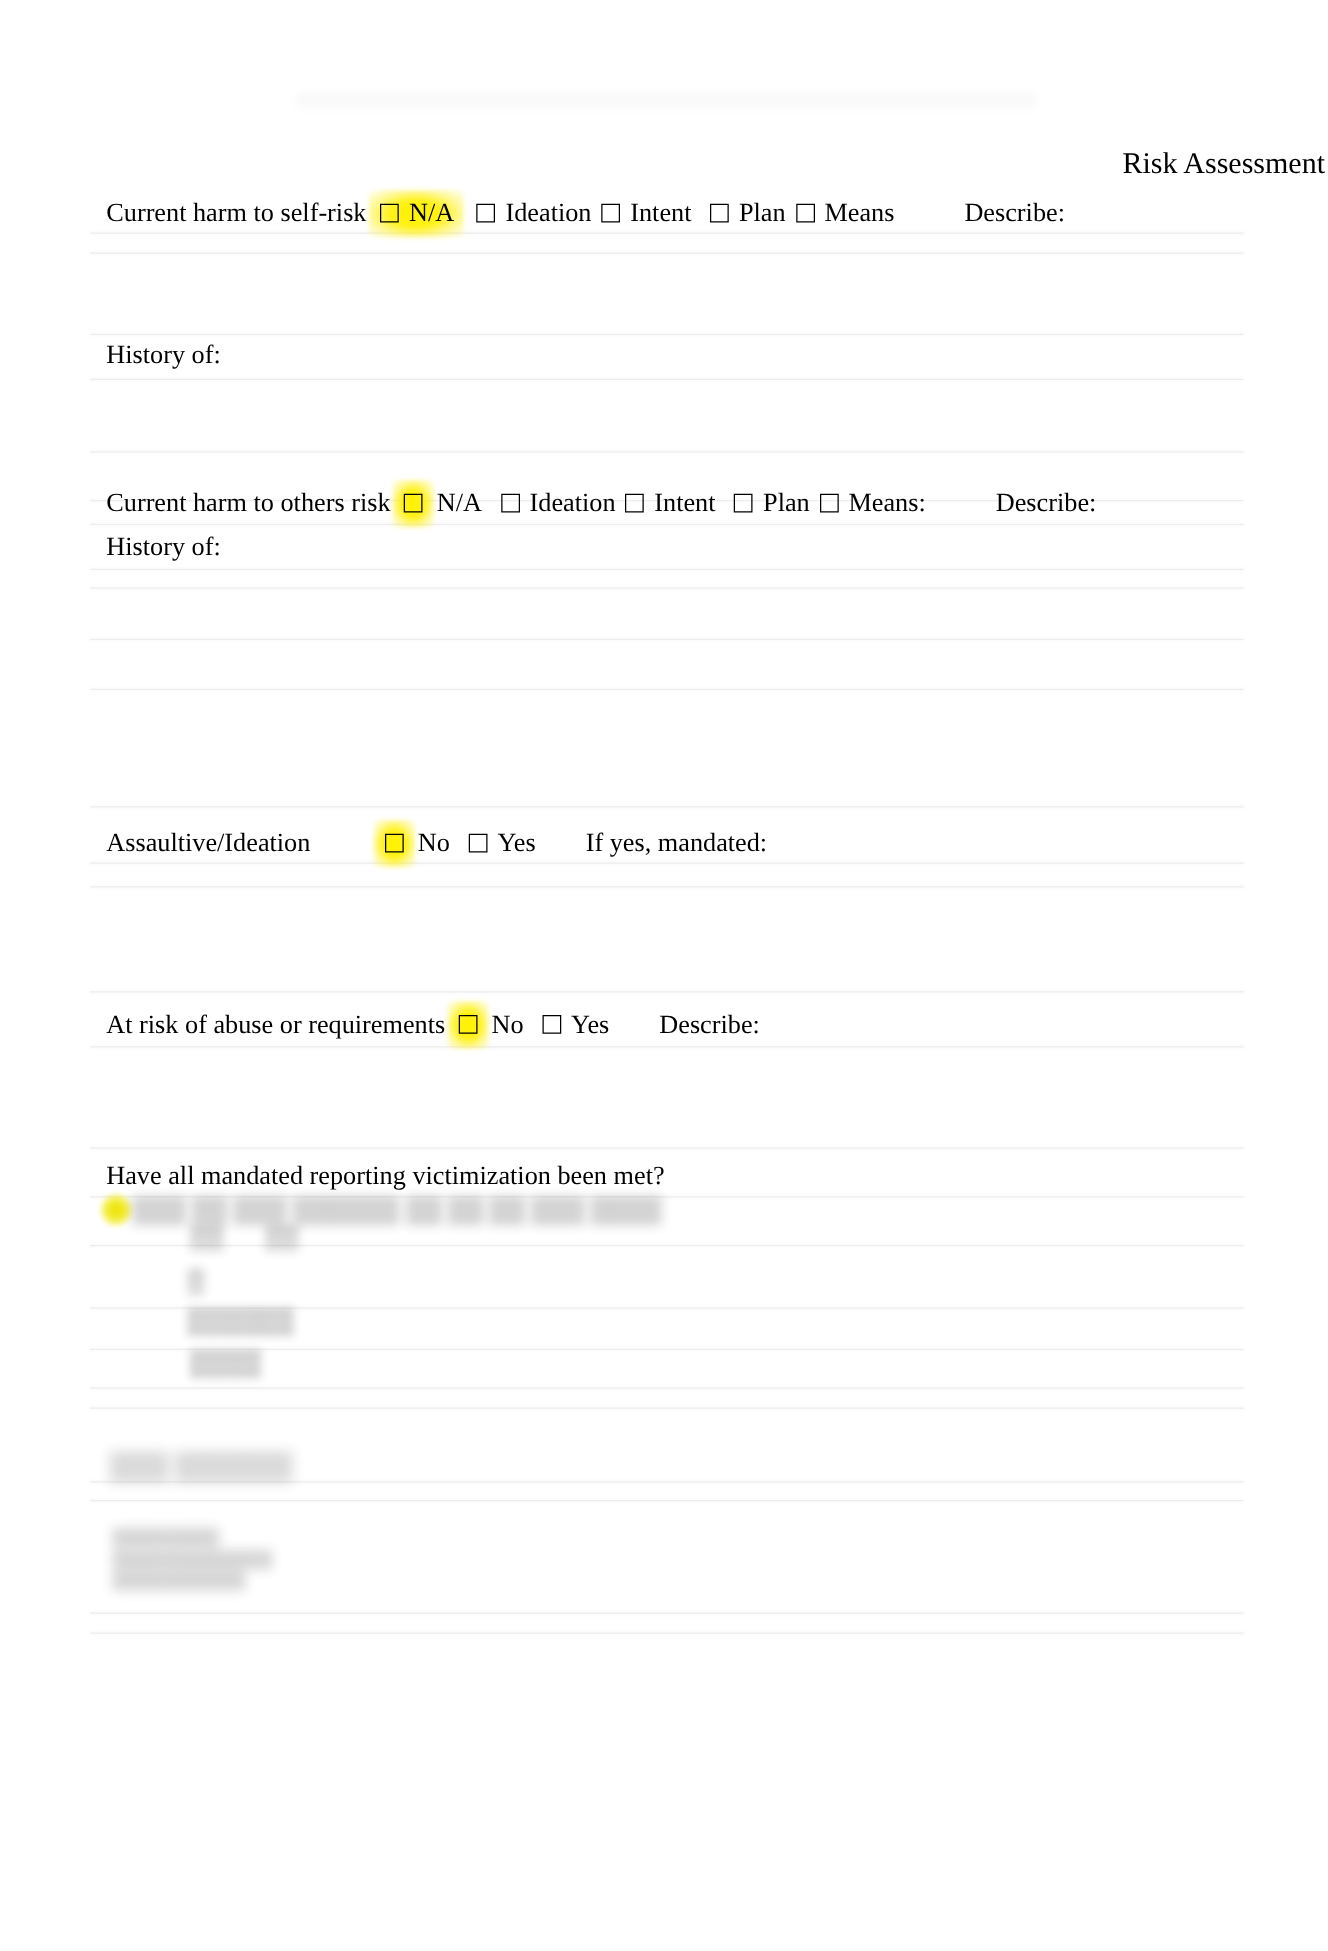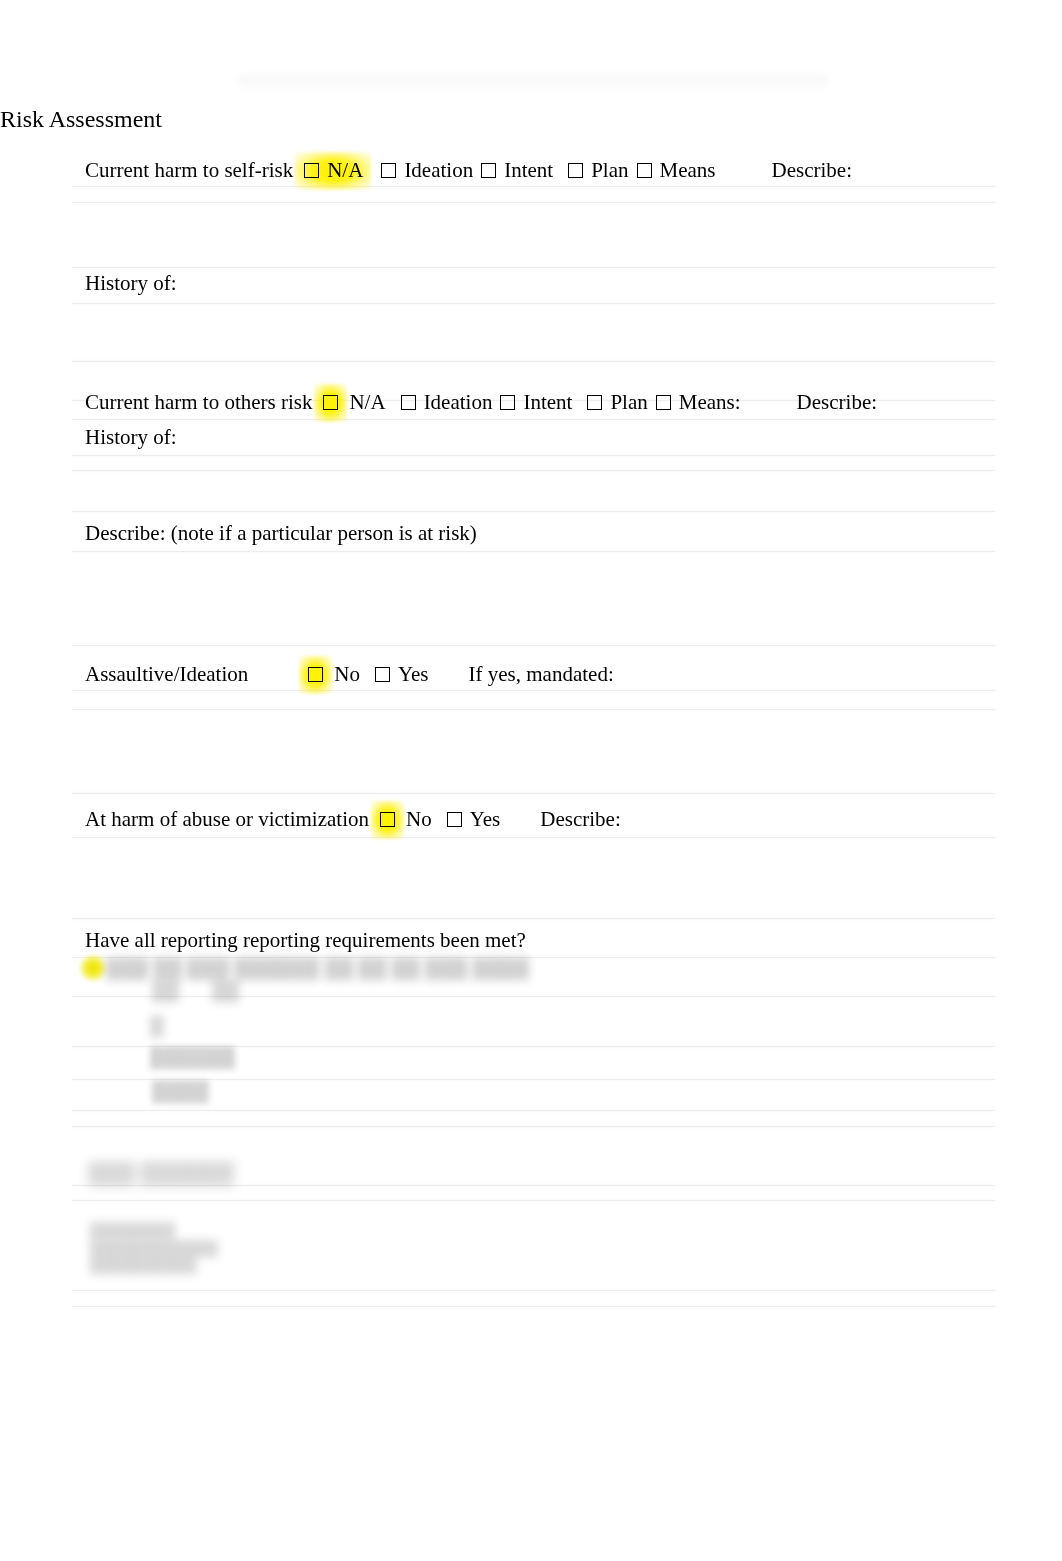--- a/index.html
+++ b/index.html
@@ -40,23 +40,23 @@
     top: 76px;
     width: 590px;
     height: 14px;
     background: linear-gradient(to bottom, rgba(0,0,0,0.045), rgba(0,0,0,0.0));
     filter: blur(3.5px);
   }
 
   .section-heading {
     position: absolute;
     left: 0;
-    top: 106px;
+    top: 118px;
     width: 1060px;
-    text-align: left;
+    text-align: right;
     font-size: 24px;
   }
   .hline {
     position: absolute;
     left: 72px;
     width: 923px;
     height: 1px;
     background: #ededed;
     box-shadow: 0 0 3px 1px rgba(0,0,0,0.025);
   }
@@ -199,34 +199,31 @@
   </div>
 
   <div class="row" style="top:390px">
     <span>Current harm to others risk</span><span class="gap-sm"></span><span class="hl"><span class="inner"><span class="cbx"></span></span></span><span class="gap-sm"></span><span>N/A</span><span class="gap-md"></span><span class="cbx"></span><span class="gap-sm"></span><span>Ideation</span><span class="gap-sm"></span><span class="cbx"></span><span class="gap-sm"></span><span>Intent</span><span class="gap-md"></span><span class="cbx"></span><span class="gap-sm"></span><span>Plan</span><span class="gap-sm"></span><span class="cbx"></span><span class="gap-sm"></span><span>Means:</span><span class="gap-xl"></span><span>Describe:</span>
   </div>
 
   <div class="row" style="top:427px">
     <span>History of:</span>
   </div>
 
-  <div class="row" style="top:523px">
-    <span>Describe: (note if a particular person is at risk)</span>
-  </div>
 
   <div class="row" style="top:662px">
     <span>Assaultive/Ideation</span><span class="gap-xl"></span><span class="hl"><span class="inner"><span class="cbx"></span></span></span><span class="gap-sm"></span><span>No</span><span class="gap-md"></span><span class="cbx"></span><span class="gap-sm"></span><span>Yes</span><span class="gap-lg"></span><span>If yes, mandated:</span>
   </div>
 
   <div class="row" style="top:807px">
-    <span>At harm of abuse or victimization</span><span class="gap-sm"></span><span class="hl"><span class="inner"><span class="cbx"></span></span></span><span class="gap-sm"></span><span>No</span><span class="gap-md"></span><span class="cbx"></span><span class="gap-sm"></span><span>Yes</span><span class="gap-lg"></span><span>Describe:</span>
+    <span>At risk of abuse or requirements</span><span class="gap-sm"></span><span class="hl"><span class="inner"><span class="cbx"></span></span></span><span class="gap-sm"></span><span>No</span><span class="gap-md"></span><span class="cbx"></span><span class="gap-sm"></span><span>Yes</span><span class="gap-lg"></span><span>Describe:</span>
   </div>
 
   <div class="row" style="top:930px">
-    <span>Have all reporting reporting requirements been met?</span>
+    <span>Have all mandated reporting victimization been met?</span>
   </div>
 
   <div class="hl-dot" style="left:80px; top:955px;"></div>
 
   <div class="blur-text" style="left:106px; top:957px;">▒▒▒ ▒▒ ▒▒▒ ▒▒▒▒▒▒</div>
   <div class="blur-text" style="left:325px; top:957px;">▒▒ ▒▒ ▒▒ ▒▒▒ ▒▒▒▒</div>
   <div class="blur-dot" style="left:152px; top:980px;">▒▒</div>
   <div class="blur-dot" style="left:212px; top:980px;">▒▒</div>
   <div class="blur-dot" style="left:150px; top:1015px;">▒</div>
   <div class="blur-text light" style="left:150px; top:1046px;">▒▒▒▒▒▒</div>

